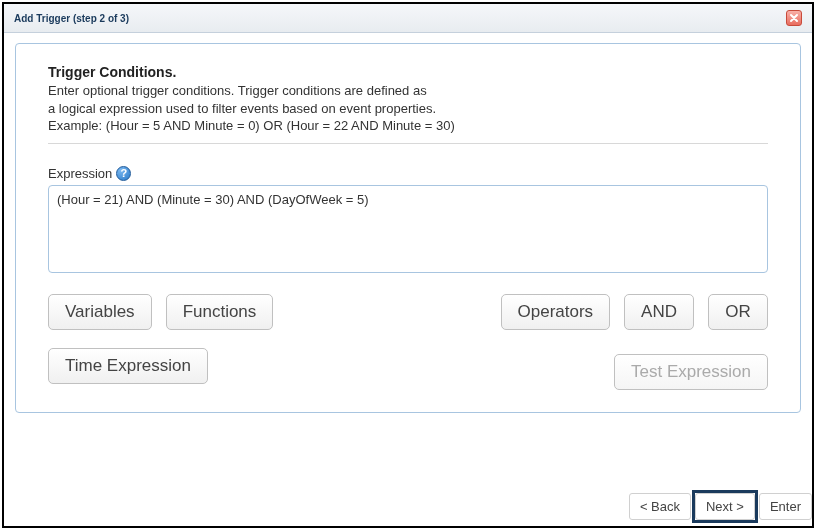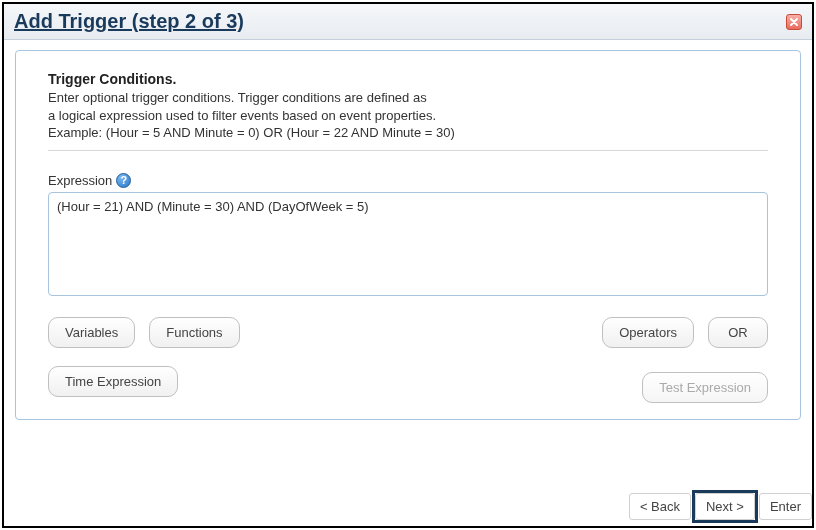--- a/index.html
+++ b/index.html
@@ -26,22 +26,21 @@
       padding: 6px 10px;
       display: flex;
       justify-content: space-between;
       align-items: center;
       border-top-left-radius: 2px;
       border-top-right-radius: 2px;
     }
     .dialog-title {
       font-weight: bold;
       color: #1a3a5c;
-      font-size: 20px;
-      text-decoration: underline;
+      font-size: 10px;
     }
     .close-icon {
       width: 16px;
       height: 16px;
       background: linear-gradient(to bottom, #f8b0a8, #e86c5e);
       border: 1px solid #c84a3a;
       border-radius: 3px;
       display: flex;
       align-items: center;
       justify-content: center;
@@ -98,21 +97,21 @@
       display: flex;
       align-items: center;
       justify-content: center;
       font-size: 11px;
       font-weight: bold;
       cursor: pointer;
       border: 1px solid #1f5a9a;
     }
     .expr-textarea {
       width: 100%;
-      height: 104px;
+      height: 88px;
       border: 1px solid #a8c5e0;
       border-radius: 4px;
       padding: 6px 8px;
       font-family: Arial, Helvetica, sans-serif;
       font-size: 13px;
       color: #333;
       resize: none;
       outline: none;
     }
     .button-row {
@@ -120,23 +119,23 @@
       gap: 14px;
       margin-top: 18px;
       align-items: center;
     }
     .button-row .spacer {
       flex: 1;
     }
     .btn {
       background: linear-gradient(to bottom, #ffffff, #f0f0f0);
       border: 1px solid #c0c0c0;
-      border-radius: 10px;
+      border-radius: 5px;
       padding: 7px 16px;
-      font-size: 13px;
+      font-size: 17px;
       color: #444;
       cursor: pointer;
       min-width: 60px;
       text-align: center;
     }
     .btn.disabled {
       color: #aaa;
       cursor: default;
       background: linear-gradient(to bottom, #ffffff, #f5f5f5);
       margin-top: 12px;
@@ -200,20 +199,21 @@
         <span class="expr-label">Expression</span>
         <span class="help-icon">?</span>
       </div>
       <textarea class="expr-textarea" style="">(Hour = 21) AND (Minute = 30) AND (DayOfWeek = 5)</textarea>
 
       <div class="button-row">
         <button class="btn">Variables</button>
         <button class="btn">Functions</button>
         <div class="spacer"></div>
         <button class="btn">Operators</button>
+        <button class="btn">AND</button>
         <button class="btn">OR</button>
       </div>
 
       <div class="button-row second-row">
         <button class="btn">Time Expression</button>
         <button class="btn disabled">Test Expression</button>
       </div>
     </div>
   </div>
 

